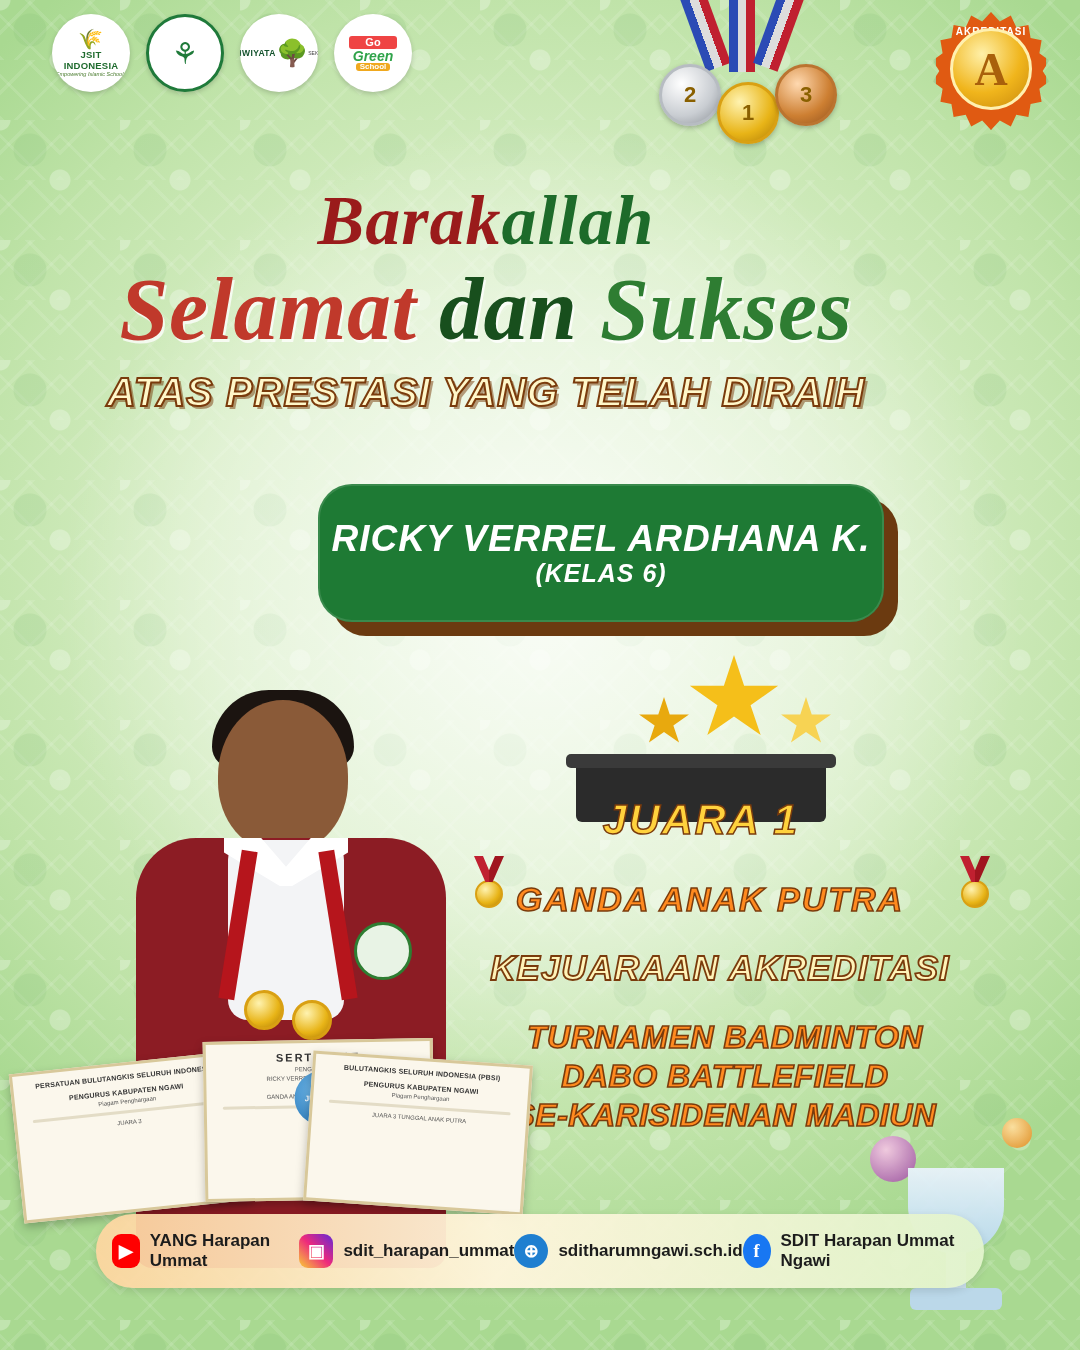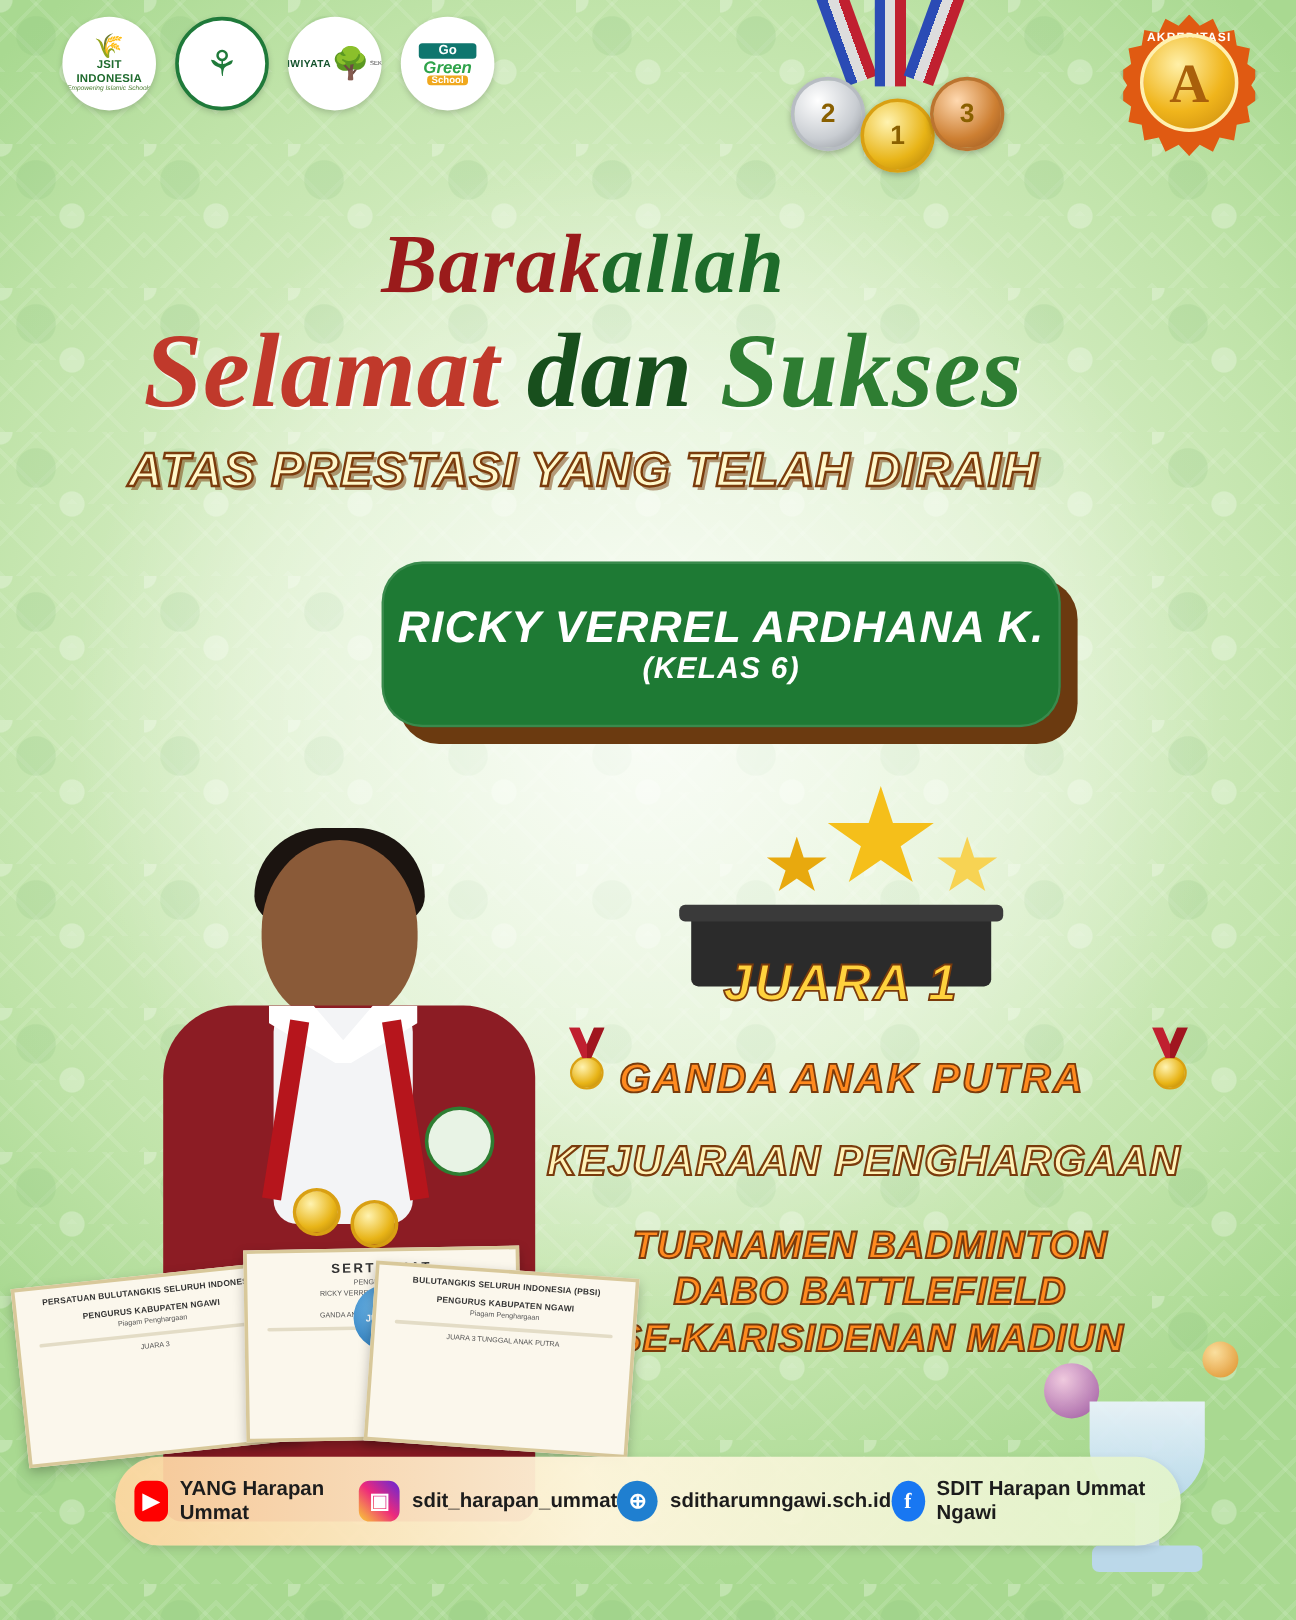--- a/index.html
+++ b/index.html
@@ -49,21 +49,21 @@
   .logo-jsit { flex-direction: column; }
   .logo-jsit .l1 { font-size: 9.5px; font-weight: bold; color: #1f6b2e; letter-spacing: .2px; }
   .logo-jsit .l2 { font-size: 5.5px; font-style: italic; color: #4a7c2f; }
   .logo-jsit .wheat { font-size: 20px; color: #e0a526; line-height: 1; }
   .logo-ring { border: 3px solid #1f7a3a; }
   .logo-adi { flex-direction: row; }
   .logo-adi .l1 { font-size: 8.5px; font-weight: bold; color: #14532d; letter-spacing: .4px; }
   .logo-adi .tree { font-size: 26px; line-height: 1; color: #2f7d32; }
   .logo-adi .l3 { font-size: 5px; color: #444; }
   .logo-go { flex-direction: column; line-height: 1.0; }
-  .logo-go .go { background: #0f766e; color: #fff; font-size: 11px; font-weight: bold; border-radius: 3px; padding: 1px 16px; display:inline-block;}
+  .logo-go .go { background: #ef4444; color: #fff; font-size: 11px; font-weight: bold; border-radius: 3px; padding: 1px 16px; display:inline-block;}
   .logo-go .green { color: #2fa34a; font-size: 14px; font-weight: bold; font-style: italic;}
   .logo-go .school { background: #f0a81e; color: #fff; font-size: 8px; font-weight: bold; border-radius: 3px; padding: 0 4px; }
 
   
   .medals-top { position: absolute; top: -6px; left: 655px; width: 180px; height: 180px; z-index: 5; }
   .ribbon {
     position: absolute; top: 0; width: 26px; height: 78px;
     background: linear-gradient(90deg,#2b4bb5 0 33%, #ddd 33% 66%, #c02030 66% 100%);
     transform-origin: top center;
   }
@@ -120,21 +120,21 @@
   .subhead {
     margin-top: 14px;
     font-size: 40px; font-weight: bold; font-style: italic;
     color: #fff7c9;
     letter-spacing: 1px;
     -webkit-text-stroke: 2px #7a3b0c;
     text-shadow: 3px 3px 0 rgba(120,60,10,.5);
   }
 
   
-  .nameplate-wrap { position: absolute; top: 468px; left: 318px; width: 580px; height: 152px; z-index: 7;}
+  .nameplate-wrap { position: absolute; top: 484px; left: 318px; width: 580px; height: 152px; z-index: 7;}
   .nameplate-shadow {
     position: absolute; left: 14px; top: 14px; width: 566px; height: 138px;
     background: #6b3a10; border-radius: 34px;
   }
   .nameplate {
     position: absolute; left: 0; top: 0; width: 566px; height: 138px;
     background: #1e7a34; border-radius: 34px;
     display: flex; flex-direction: column; align-items: center; justify-content: center;
     box-shadow: inset 0 0 0 2px rgba(255,255,255,.12);
   }
@@ -368,21 +368,21 @@
   <div class="side-medal" style="left:472px; top:856px;">
     <div class="sm-rib"></div>
     <div class="sm-disc"></div>
   </div>
   <div class="side-medal" style="left:958px; top:856px;">
     <div class="sm-rib"></div>
     <div class="sm-disc"></div>
   </div>
 
   <div class="ganda">GANDA ANAK PUTRA</div>
-  <div class="kejuaraan">KEJUARAAN PENGHARGAAN</div>
+  <div class="kejuaraan">KEJUARAAN AKREDITASI</div>
   <div class="event">
     <div>TURNAMEN BADMINTON</div>
     <div>DABO BATTLEFIELD</div>
     <div>SE-KARISIDENAN MADIUN</div>
   </div>
 
   <div class="deco-trophy">
     <div class="dt-ball"></div>
     <div class="dt-ball2"></div>
     <div class="dt-cup"></div>

